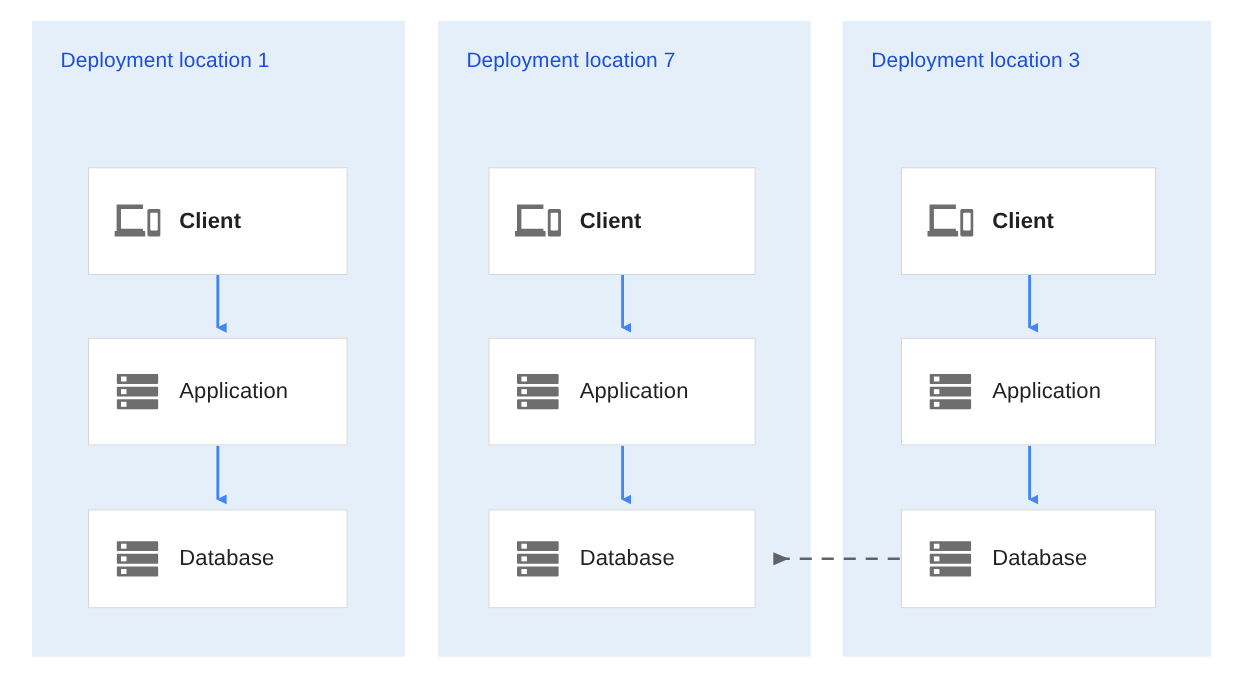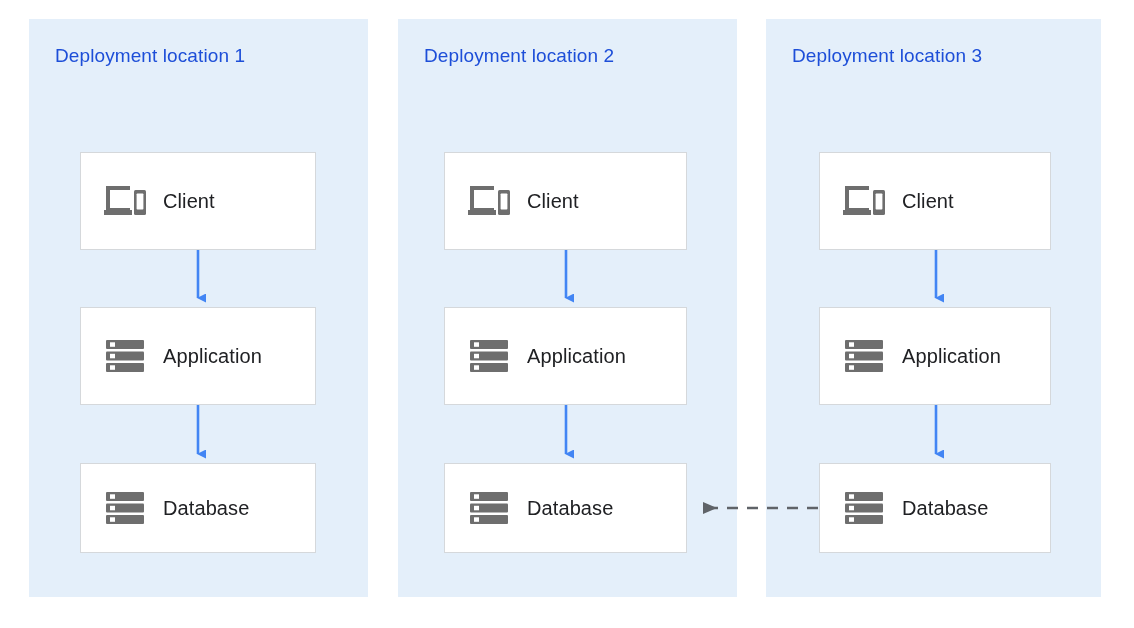--- a/index.html
+++ b/index.html
@@ -62,21 +62,21 @@
     justify-content: center;
   }
   .node-label {
     font-size: 20px;
     color: #202124;
     white-space: nowrap;
     letter-spacing: 0.1px;
   }
 
   
-  .row-client   { top: 152px; height: 98px; }
+  .row-client   { top: 152px; height: 98px; font-weight: bold; }
   .row-app      { top: 307px; height: 98px; }
   .row-db       { top: 463px; height: 90px; text-align: center; }
 
   
   .col-1 { left: 80px;  width: 236px; }
   .col-2 { left: 444px; width: 243px; }
   .col-3 { left: 819px; width: 232px; }
 
   
   .arrows {
@@ -92,21 +92,21 @@
 </head>
 <body>
 
 <div id="diagram">
 
   <div class="panel panel-1">
     <div class="panel-title">Deployment location 1</div>
   </div>
 
   <div class="panel panel-2">
-    <div class="panel-title">Deployment location 2</div>
+    <div class="panel-title">Deployment location 7</div>
   </div>
 
   <div class="panel panel-3">
     <div class="panel-title">Deployment location 3</div>
   </div>
 
   <svg class="arrows" width="1134" height="628" viewBox="0 0 1134 628">
     <defs>
       <marker id="blueArrow" markerWidth="10" markerHeight="10" refX="4.5" refY="8" orient="auto" markerUnits="userSpaceOnUse">
         <path d="M0,0 L9,0 L4.5,9 Z" fill="#4285F4"></path>

